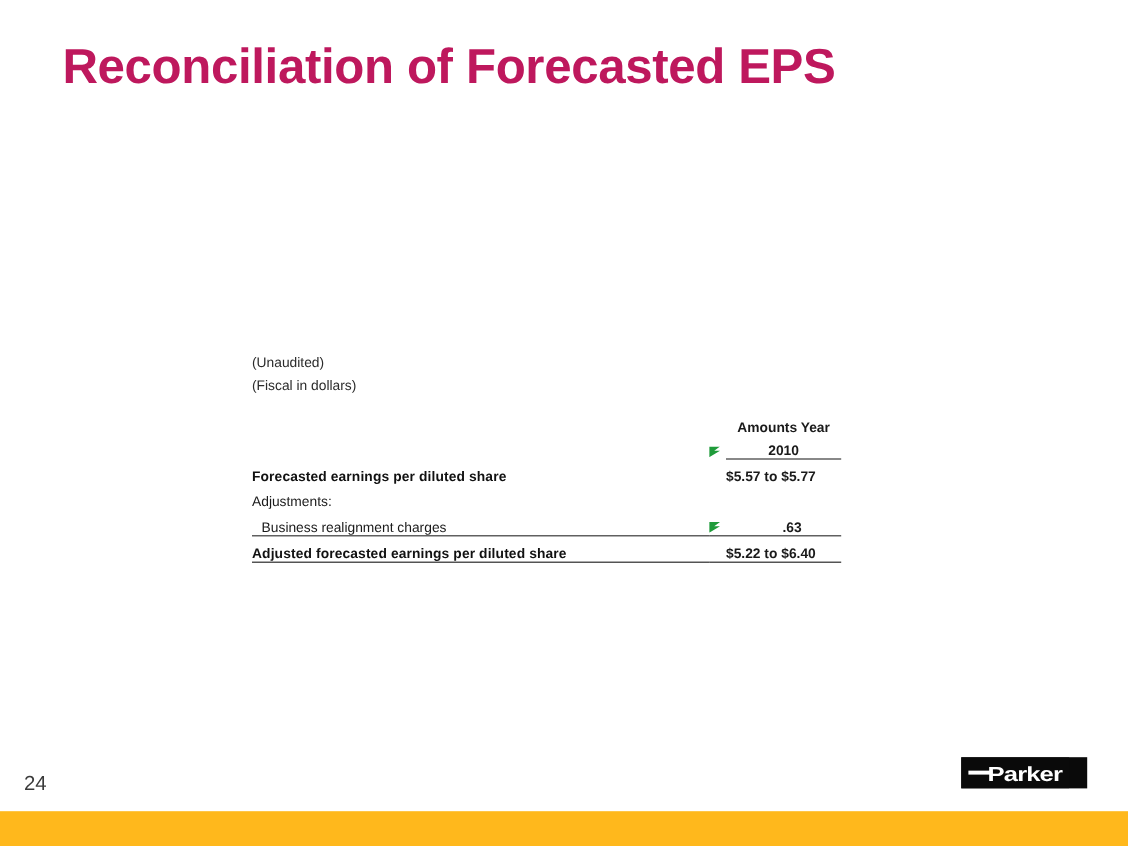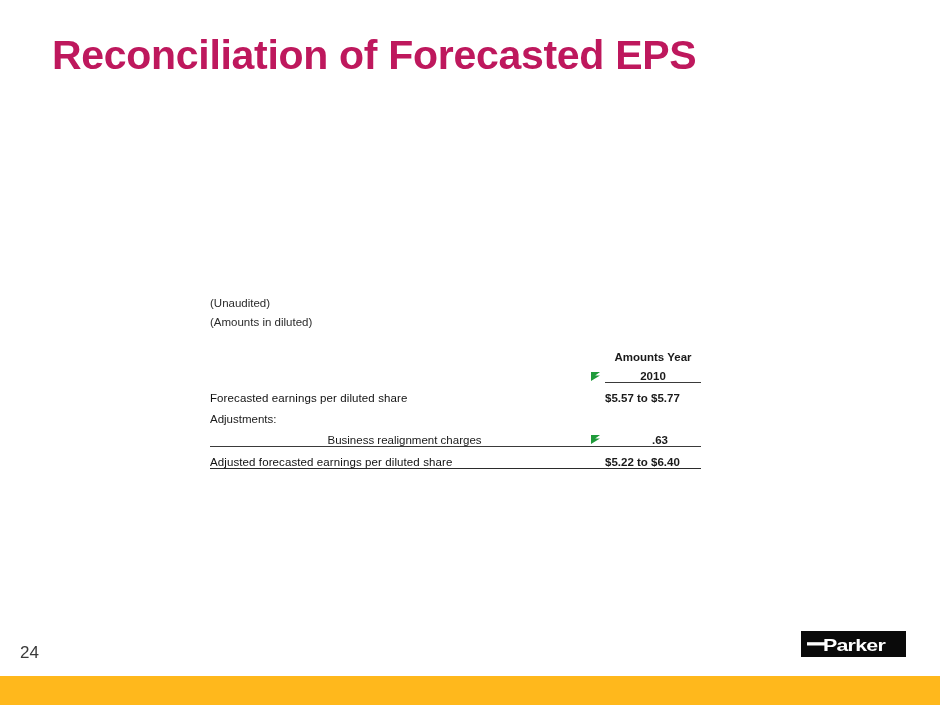--- a/index.html
+++ b/index.html
@@ -66,25 +66,25 @@
   .col-mark  { width: 14px; }
   .col-value { width: 96px; }
 
   .cell-label {
     font-size: 11.5px;
     color: #2b2b2b;
     white-space: nowrap;
     padding-bottom: 1px;
   }
   .cell-label.bold {
-    font-weight: normal;
+    font-weight: bold;
     color: #111111;
     letter-spacing: 0.1px;
   }
-  .cell-label.indent { padding-left: 8px; text-align: center; }
+  .cell-label.indent { padding-left: 8px; }
 
   .cell-value {
     text-align: left;
     font-weight: bold;
     font-size: 11.5px;
     color: #111111;
     white-space: nowrap;
     padding-bottom: 1px;
   }
   .cell-value.num {
@@ -161,21 +161,21 @@
 </head>
 <body>
 
 <div class="slide">
 
   <div class="slide-title">Reconciliation of Forecasted EPS</div>
 
   <div class="table-block">
 
     <div class="note-line">(Unaudited)</div>
-    <div class="note-line">(Amounts in diluted)</div>
+    <div class="note-line">(Fiscal in dollars)</div>
 
     <table class="fin-table">
       <colgroup>
         <col class="col-label">
         <col class="col-mark">
         <col class="col-value">
       </colgroup>
       <tbody>
 
         <tr class="row-h1">

